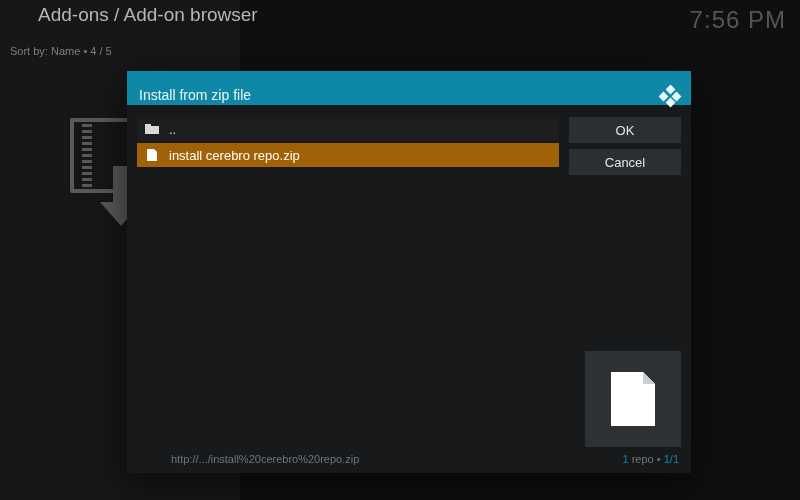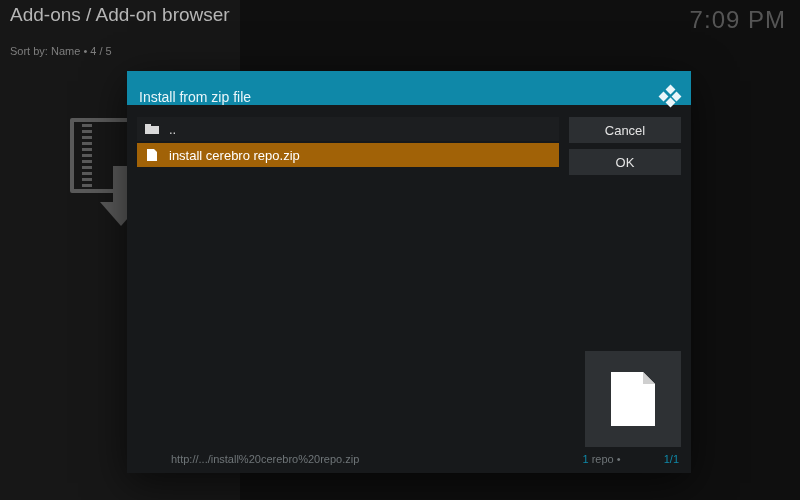--- a/index.html
+++ b/index.html
@@ -11,21 +11,21 @@
     position: relative;
   }
   .bg-left {
     position: absolute; left: 0; top: 0; width: 240px; height: 100%;
     background: #171717;
   }
   .header {
     position: absolute; left: 10px; top: 4px; right: 10px;
     color: #9b9b9b;
   }
-  .header .title { font-size: 19px; font-weight: 400; color: #b6b6b6; }
+  .header .title { font-size: 19px; font-weight: 400; color: #b6b6b6; margin-left: 28px; }
   .header .sort { font-size: 11px; color: #7e7e7e; margin-top: 19px; }
   .clock {
     position: absolute; right: 14px; top: 6px;
     font-size: 24px; font-weight: 300; color: #555; letter-spacing: 1px;
   }
   .zip-glyph {
     position: absolute; left: 70px; top: 118px; width: 100px; height: 110px;
   }
   .zip-glyph .folder {
     position: absolute; left: 0; top: 0; width: 100px; height: 75px;
@@ -42,22 +42,22 @@
   .zip-glyph .arrow .head { position:absolute; left:0; top:36px; width:0; height:0; border-left:21px solid transparent; border-right:21px solid transparent; border-top:24px solid #5a5a5a; }
 
   
   .dialog {
     position: absolute; left: 127px; top: 71px; width: 564px; height: 402px;
     background: #17191b;
     box-shadow: 0 10px 40px rgba(0,0,0,.6);
   }
   .dlg-titlebar {
     height: 34px; background: #0f88a8;
-    display: flex; align-items: flex-end; justify-content: space-between;
-    padding: 0 12px;
+    display: flex; align-items: flex-start; justify-content: space-between;
+    padding: 16px 12px;
   }
   .dlg-titlebar .t { color: #eaf6fa; font-size: 14px; }
   .kodi-icon { display:inline-block; position:relative; width:18px; height:18px; }
   .kodi-icon span { position:absolute; width:7px; height:7px; background:#eaf6fa; transform:rotate(45deg); }
   .kodi-icon span:nth-child(1){ left:5.5px; top:-1px; }
   .kodi-icon span:nth-child(2){ left:-1px; top:5.5px; }
   .kodi-icon span:nth-child(3){ left:12px; top:5.5px; }
   .kodi-icon span:nth-child(4){ left:5.5px; top:12px; }
 
   .dlg-body { position:absolute; left:10px; top:46px; right:10px; bottom:26px; }
@@ -85,42 +85,42 @@
     background:#2e3134; display:flex; align-items:center; justify-content:center;
   }
   .preview svg { width:48px; height:58px; }
 
   .dlg-status {
     position:absolute; left:12px; right:12px; bottom:6px; height:16px;
     display:flex; justify-content:space-between; align-items:center;
     font-size:11px; color:#6f7578;padding-left:32px;
   }
   .dlg-status .counts .c1 { color:#0f88a8; }
-  .dlg-status .counts .c2 { color:#0f88a8;margin-left:40px; }
+  .dlg-status .counts .c2 { color:#0f88a8; }
 
   
   .ico-parent { width:14px; height:10px; }
   .ico-file { width:10px; height:12px; }
 </style>
 </head>
 <body>
 
 <div class="bg-left"></div>
 
 <div class="header">
   <div class="title">Add-ons / Add-on browser</div>
   <div class="sort">
     <span>Sort by:</span>
     <span>Name</span>
     <span> • </span>
     <span>4 / 5</span>
   </div>
 </div>
 
-<div class="clock">7:09 PM</div>
+<div class="clock">7:56 PM</div>
 
 <div class="zip-glyph">
   <div class="folder"></div>
   <div class="zipper"></div>
   <div class="arrow">
       <div class="stem"></div>
       <div class="head"></div>
     </div>
 </div>
 
@@ -154,24 +154,24 @@
             <path d="M0 0 H7 L10 3 V12 H0 Z" fill="#ffffff"></path>
           </svg>
         </span>
         <span class="label">install cerebro repo.zip</span>
       </div>
 
     </div>
 
     <div class="side-pane">
       <div class="btn">
-        <span>Cancel</span>
+        <span>OK</span>
       </div>
       <div class="btn">
-        <span>OK</span>
+        <span>Cancel</span>
       </div>
 
       <div class="preview">
         <svg viewBox="0 0 48 58">
           <path d="M2 2 H34 L46 14 V56 H2 Z" fill="#ffffff"></path>
           <path d="M34 2 L46 14 H34 Z" fill="#cfcfcf"></path>
         </svg>
       </div>
     </div>
   </div>

